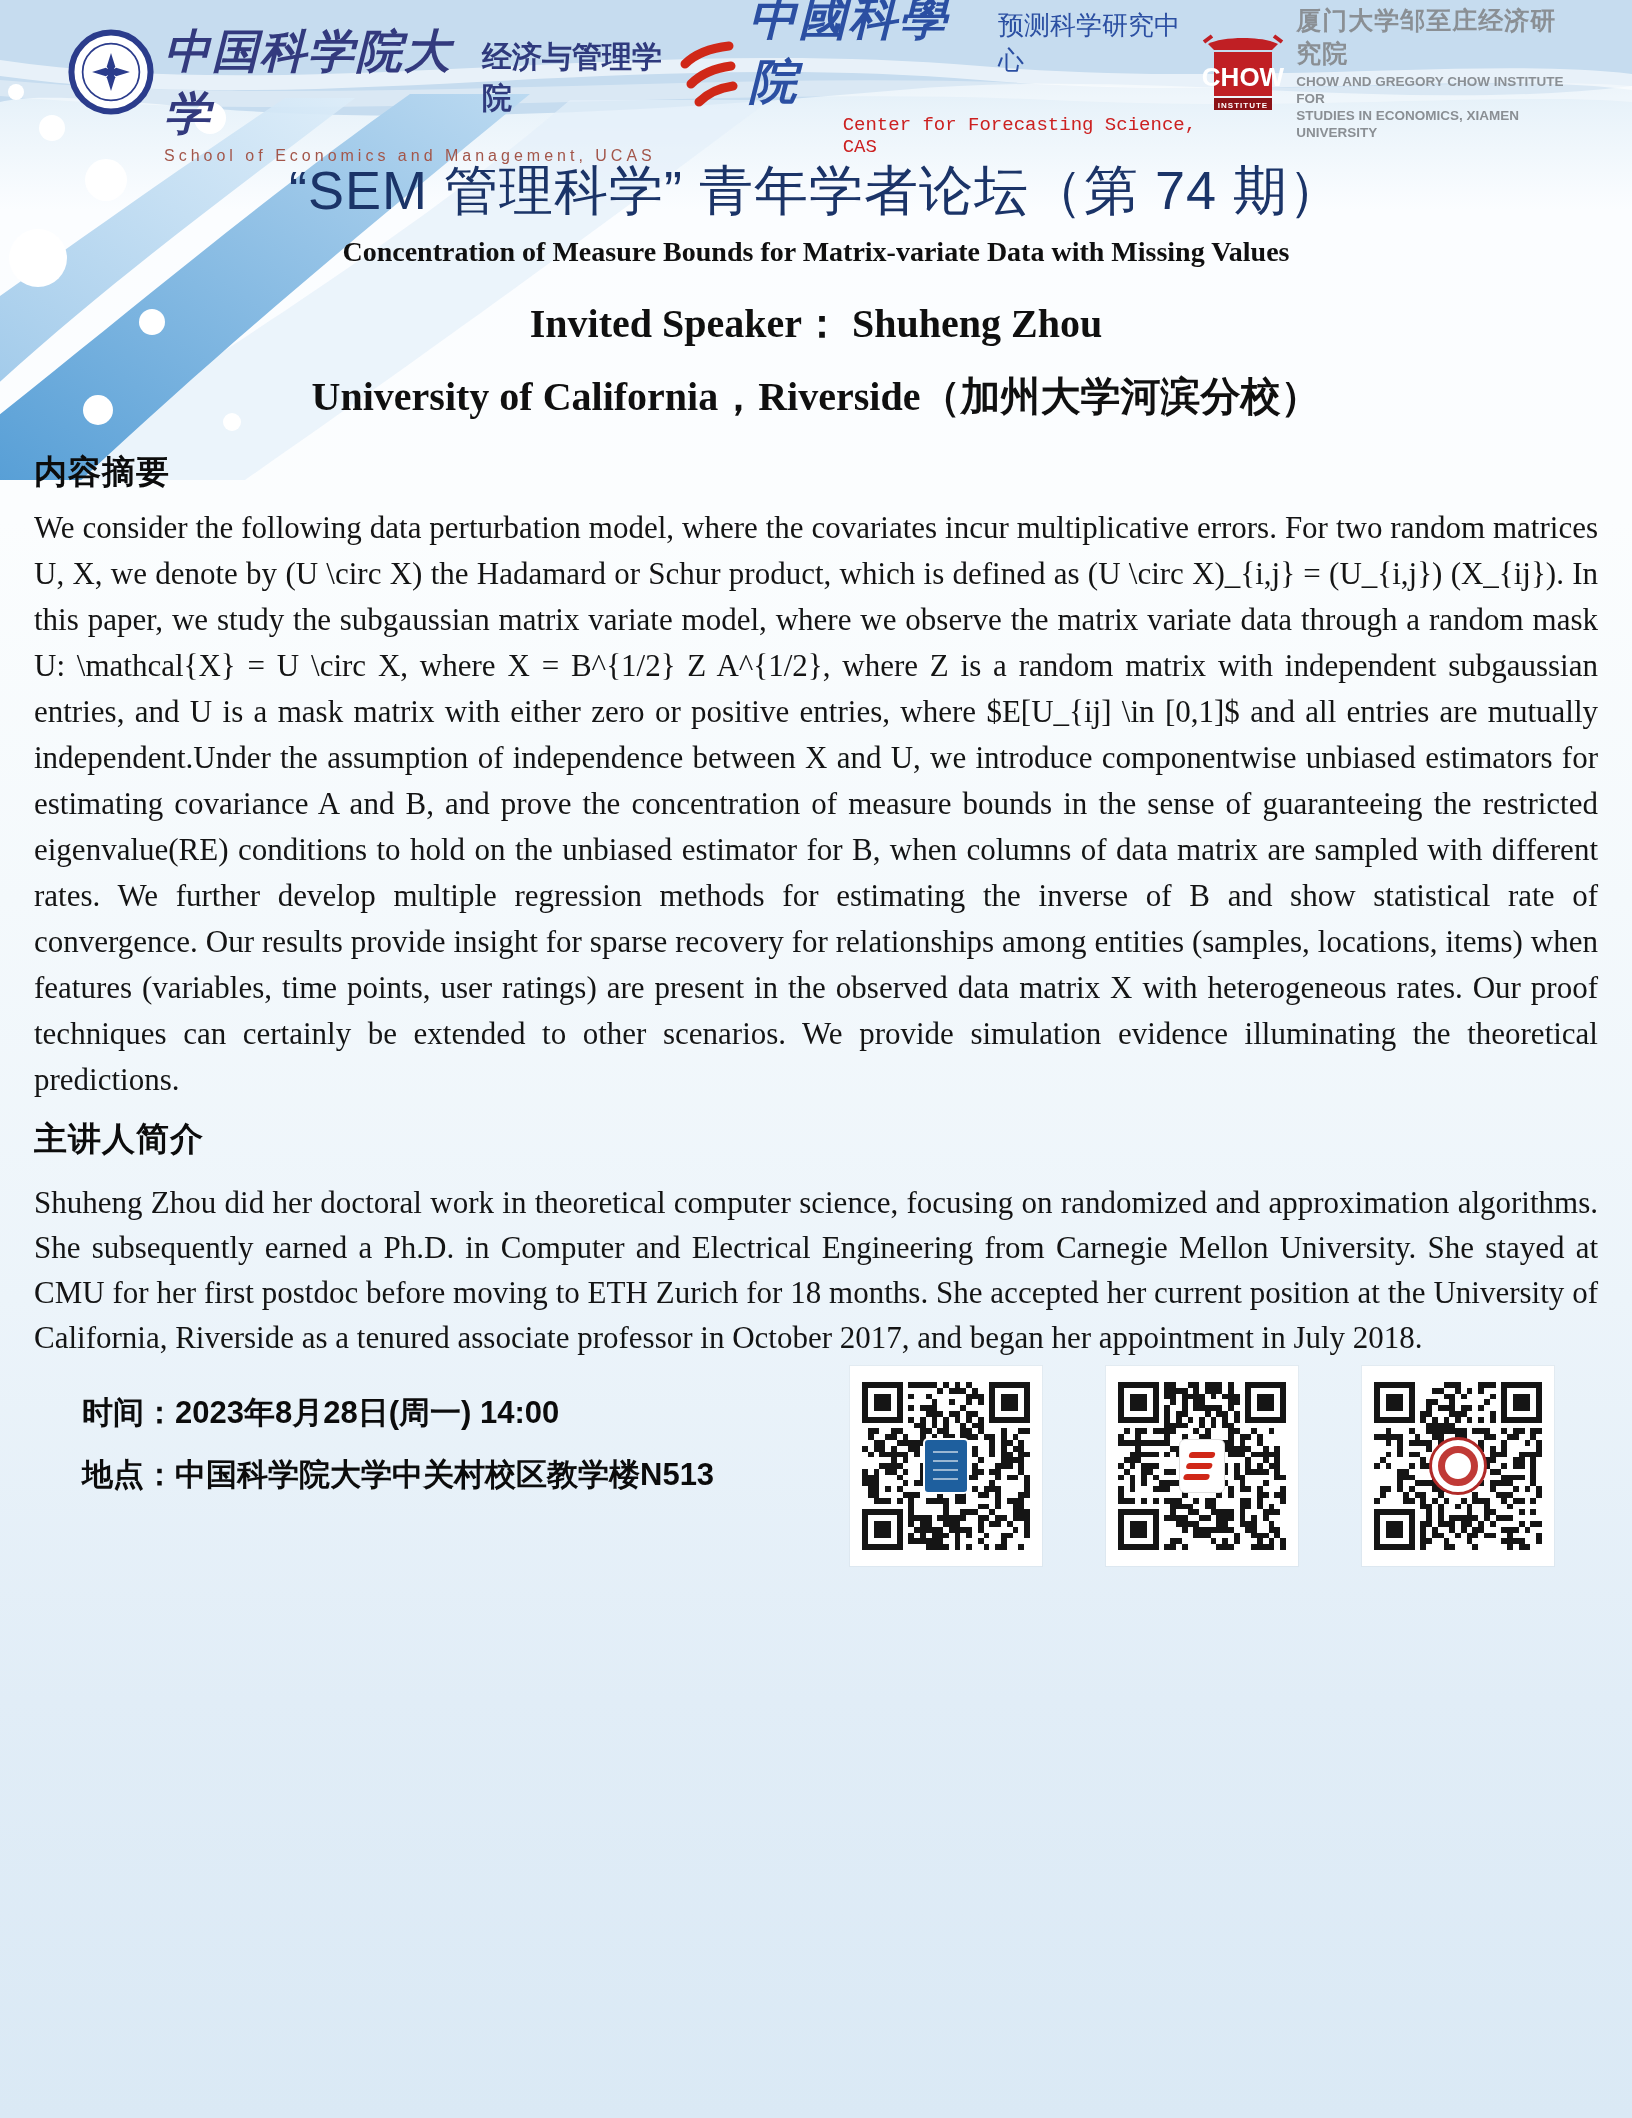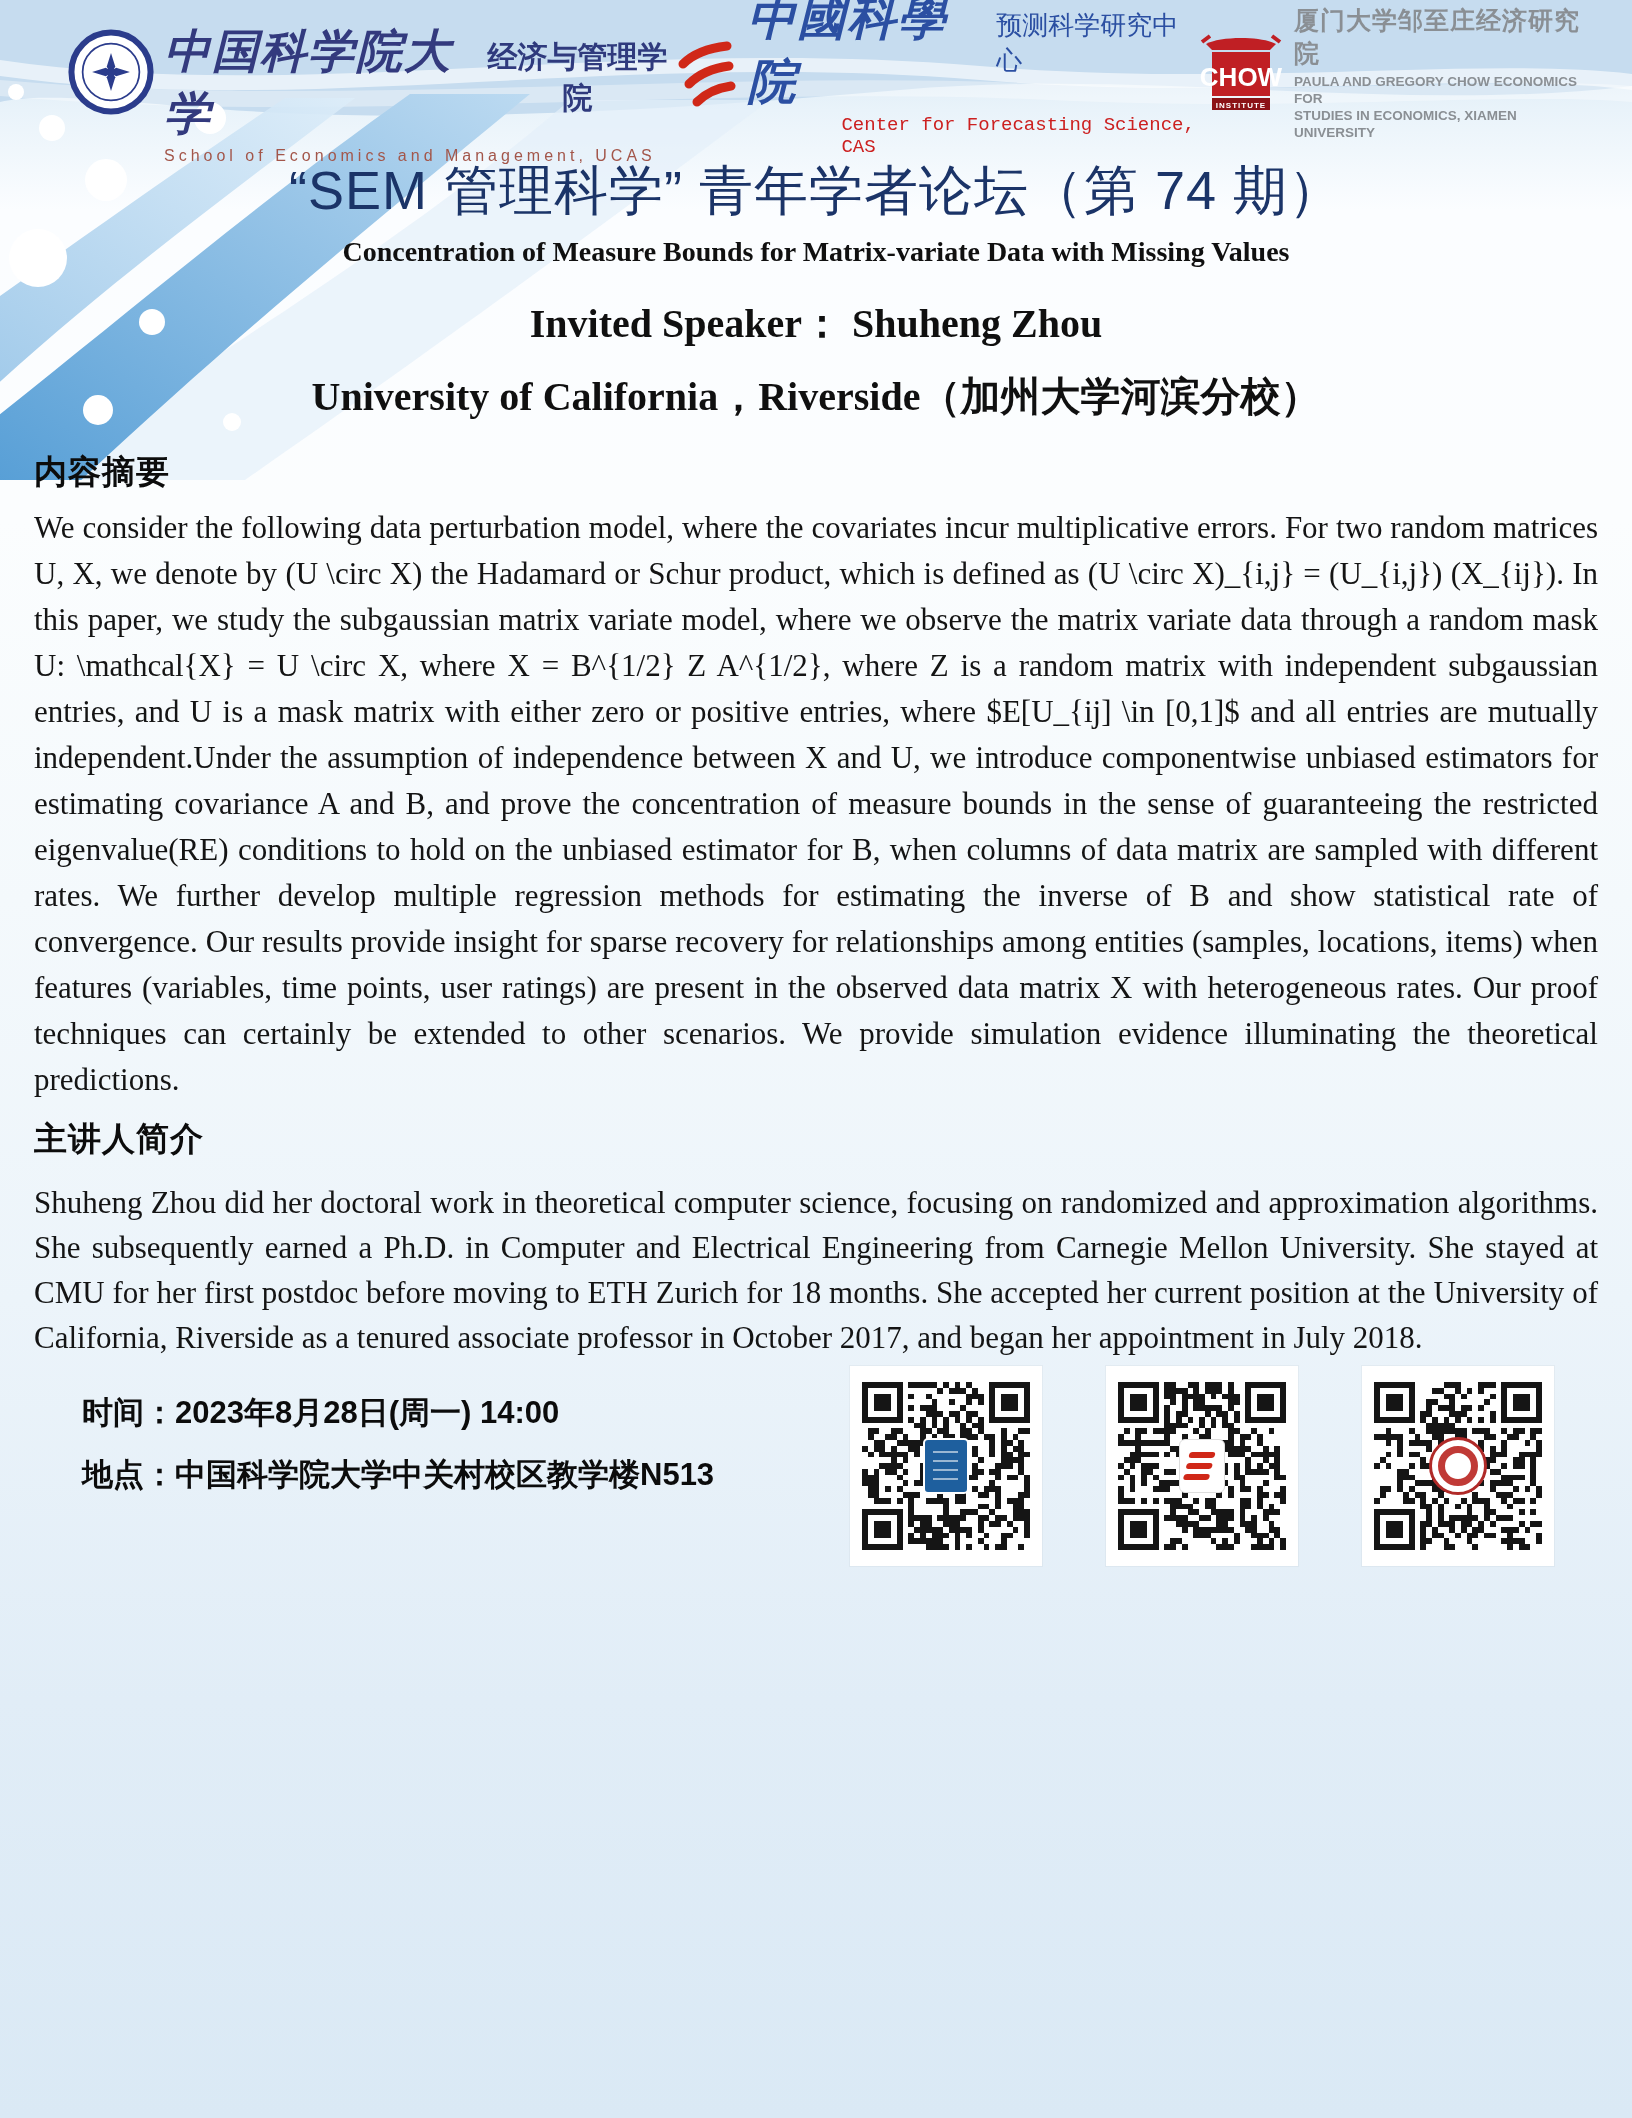--- a/index.html
+++ b/index.html
@@ -11,21 +11,21 @@
     font-family:"Liberation Sans",sans-serif;
   }
   .decor{position:absolute;top:0;left:0;pointer-events:none;}
   
   .logos{position:absolute;top:24px;left:68px;right:52px;height:96px;
     display:flex;align-items:center;justify-content:space-between;}
   .logo{display:flex;align-items:center;}
   .ucas-emblem{width:86px;height:86px;flex:0 0 auto;margin-right:10px;}
   .ucas-text .row1{display:flex;align-items:baseline;}
   .ucas-cn{font-size:46px;font-weight:bold;color:#333a7e;letter-spacing:2px;font-style:italic;margin-top:42px;}
-  .ucas-dept{font-size:30px;font-weight:bold;color:#2f3a7d;margin-left:10px;text-align:center;}
+  .ucas-dept{font-size:30px;font-weight:bold;color:#2f3a7d;margin-left:10px;}
   .ucas-en{font-size:16px;letter-spacing:4px;color:#a3564a;margin-top:2px;}
   .cas-glyph{width:64px;height:72px;margin-right:10px;flex:0 0 auto;}
   .cas-text .row1{display:flex;align-items:baseline;}
   .cas-cn{font-size:48px;font-weight:bold;color:#2b4fa2;font-style:italic;letter-spacing:2px;}
   .cas-dept{font-size:26px;color:#2b4fa2;margin-left:4px;}
   .cas-en{font-size:19px;color:#cc2020;font-family:"Liberation Mono",monospace;margin-top:0px;margin-left:94px;}
   .chow-emblem{width:82px;height:88px;margin-right:12px;flex:0 0 auto;}
   .chow-cn{font-size:25px;color:#8a8f94;font-weight:bold;letter-spacing:1px;}
   .chow-en{font-size:13.5px;color:#8a8f94;font-weight:bold;line-height:17px;margin-top:3px;}
   
@@ -143,21 +143,21 @@
         <path d="M6,16 C20,8 62,8 76,16 L70,22 L12,22 Z" fill="#c01f24"></path>
         <path d="M2,14 L10,8 M80,14 L72,8" stroke="#c01f24" stroke-width="4"></path>
         <rect x="12" y="24" width="58" height="44" fill="#c01f24"></rect>
         <text x="41" y="58" text-anchor="middle" font-family="Liberation Sans, sans-serif" font-size="26" font-weight="bold" fill="#ffffff" letter-spacing="0">CHOW</text>
         <rect x="12" y="70" width="58" height="12" fill="#8c1216"></rect>
         <text x="41" y="79.5" text-anchor="middle" font-family="Liberation Sans, sans-serif" font-size="8" font-weight="bold" fill="#ffffff" letter-spacing="1">INSTITUTE</text>
       </svg>
       <div class="chow-text">
         <div class="chow-cn">厦门大学邹至庄经济研究院</div>
         <div class="chow-en">
-          <div>PAULA AND GREGORY CHOW ECONOMICS FOR</div>
+          <div>CHOW AND GREGORY CHOW INSTITUTE FOR</div>
           <div>STUDIES IN ECONOMICS, XIAMEN UNIVERSITY</div>
         </div>
       </div>
     </div>
   </div>
 
   <div class="body-flow">
 
     <h1 class="forum-title">“SEM 管理科学” 青年学者论坛（第 74 期）</h1>
 

